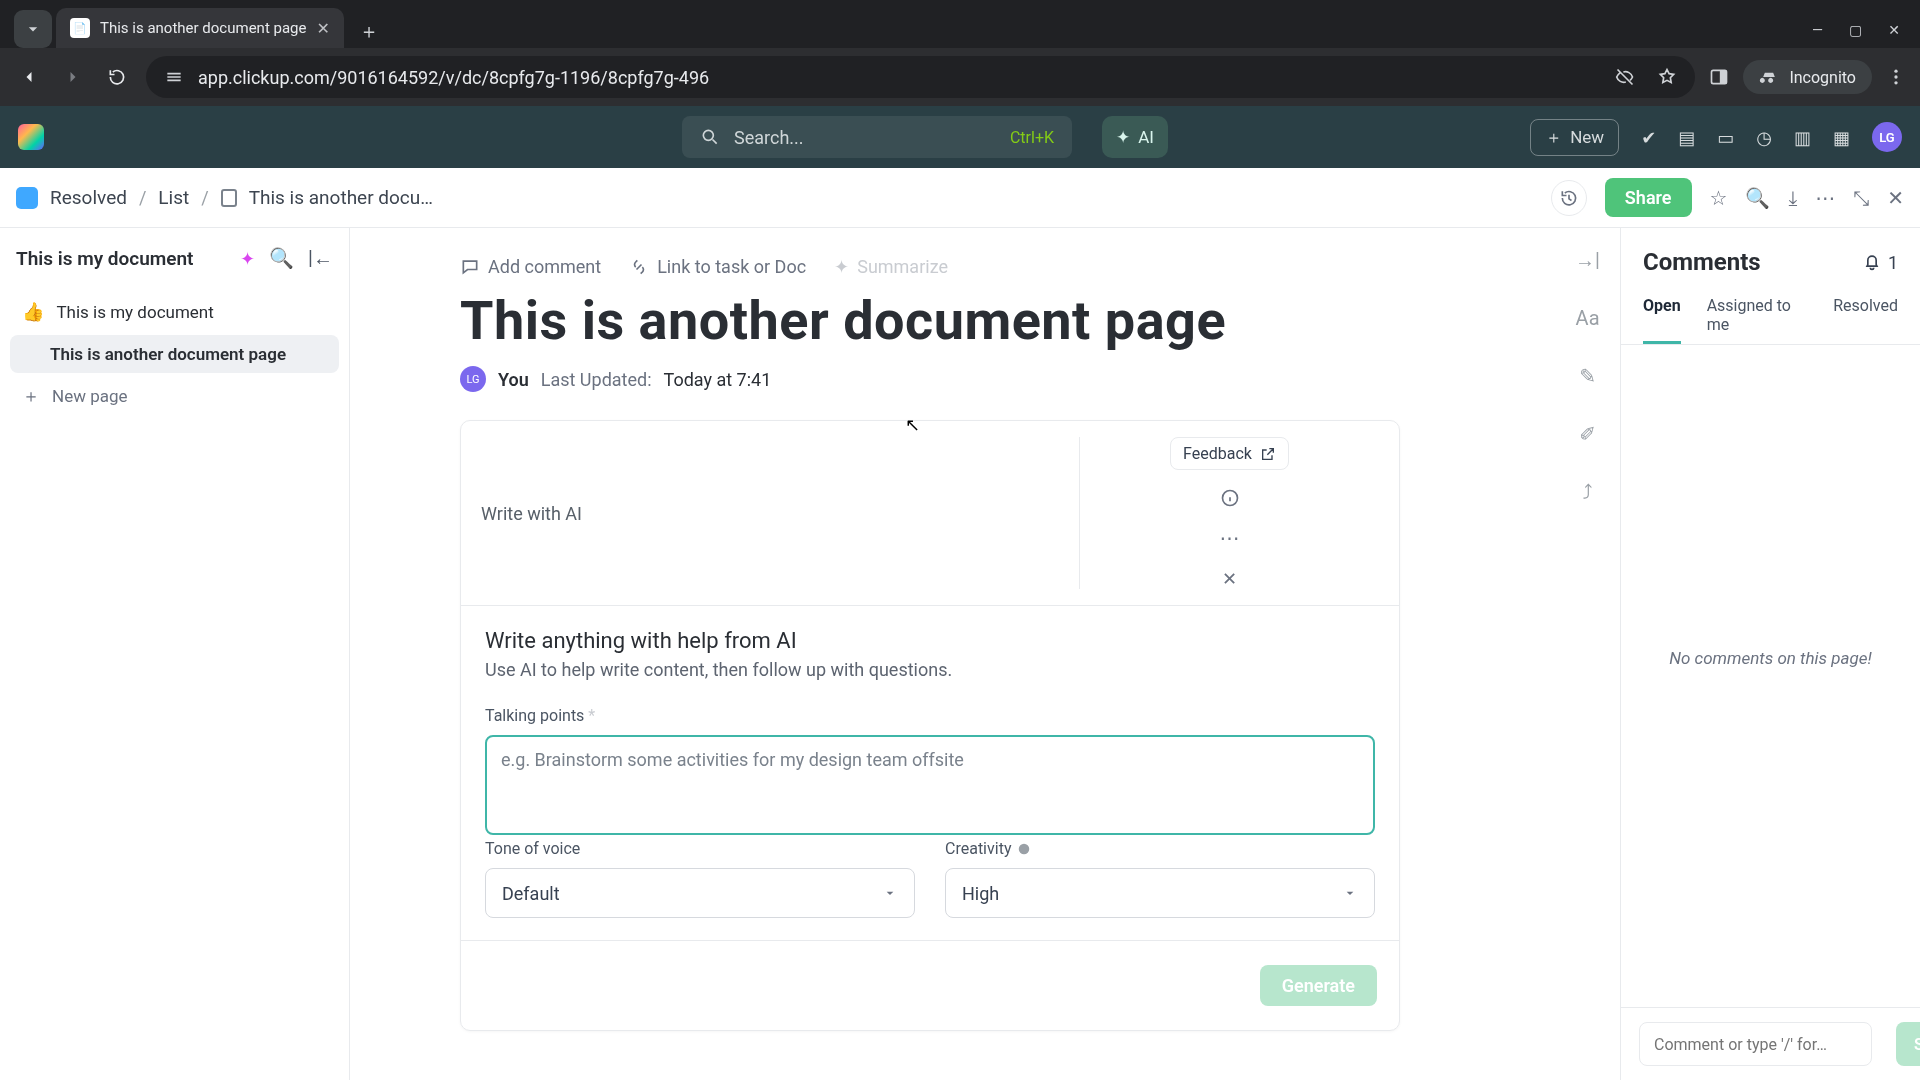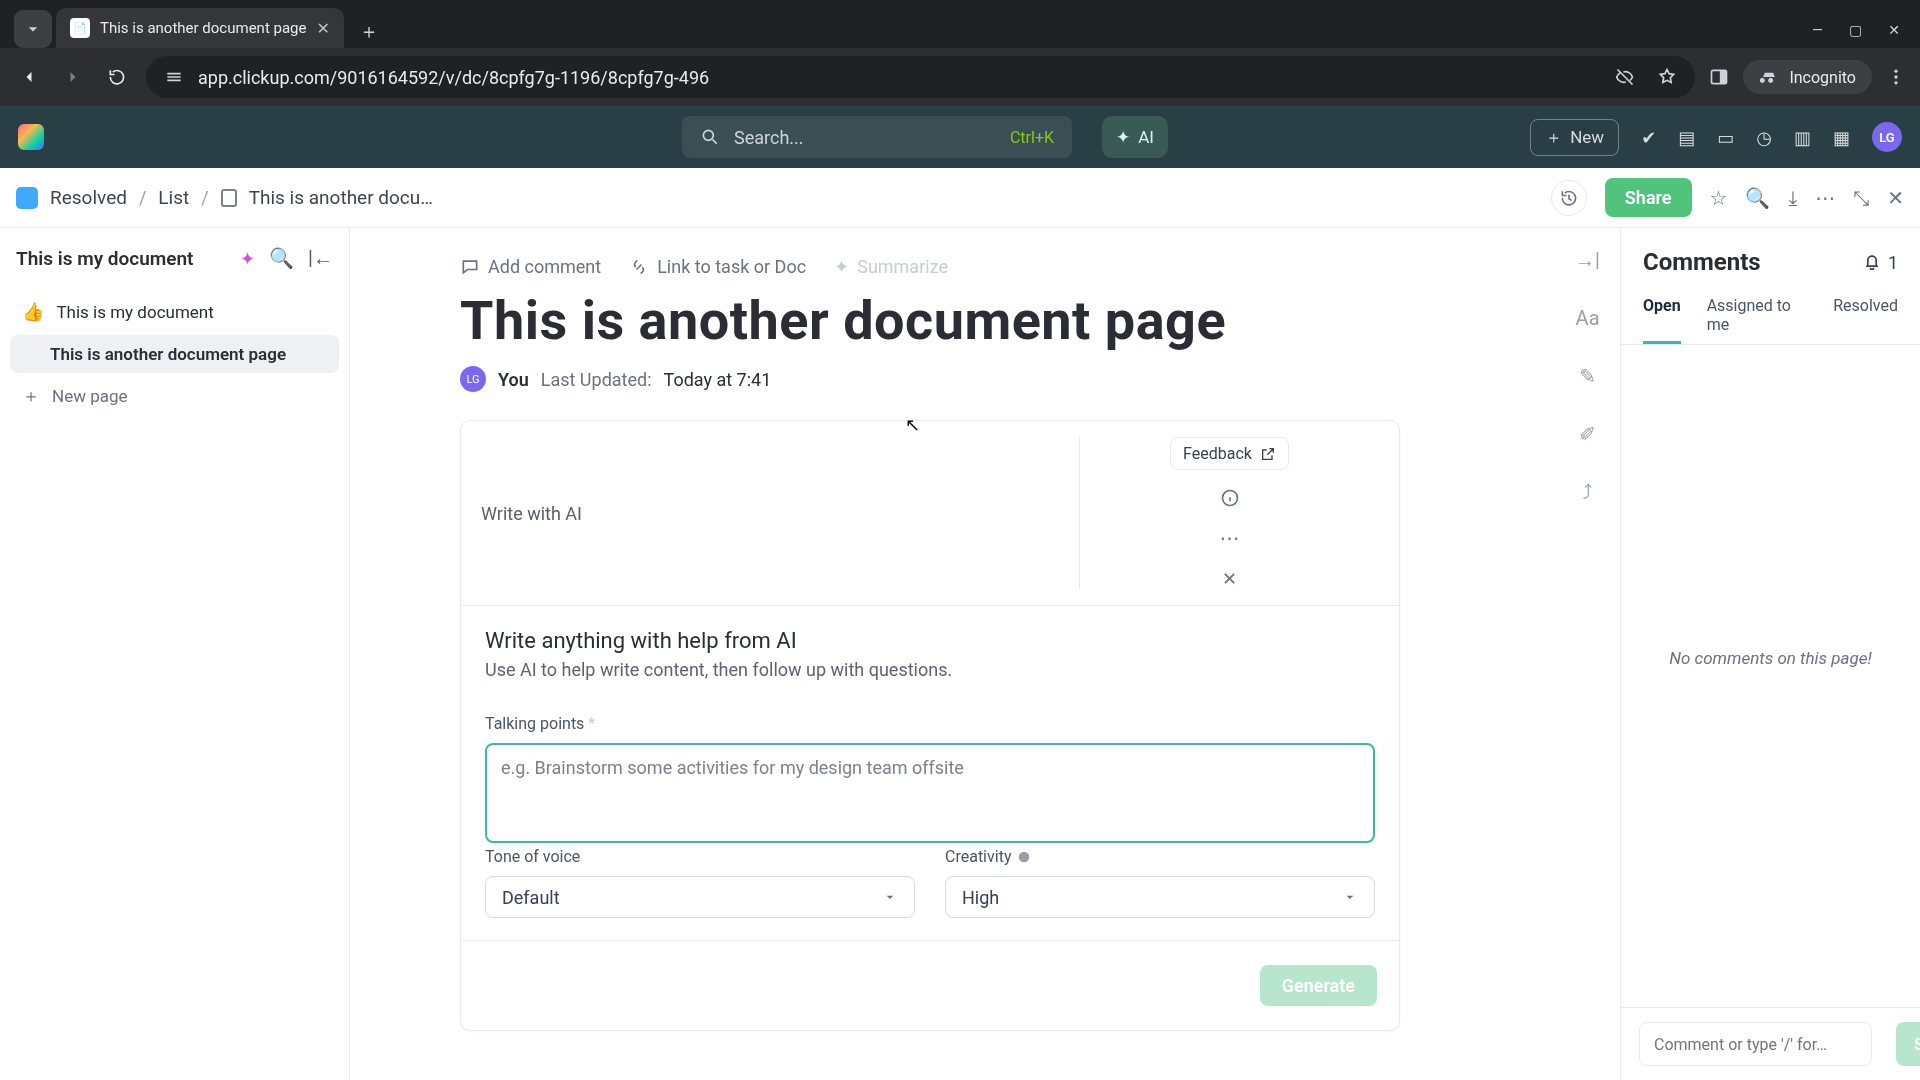--- a/index.html
+++ b/index.html
@@ -84,28 +84,28 @@
   .cursor{position:absolute;left:555px;top:186px;font-size:18px;color:#000;}
 
   .ai-card{margin:28px 0 0 40px;border:1px solid var(--border);border-radius:10px;box-shadow:0 1px 3px rgba(0,0,0,.04);width:940px;}
   .ai-head{display:flex;align-items:center;padding:16px 20px;border-bottom:1px solid var(--border);}
   .ai-head .t{color:#586069;font-size:18px;}
   .ai-head .right{margin-left:auto;display:flex;align-items:center;gap:18px;}
   .fb-pill{border:1px solid var(--border);border-radius:8px;padding:6px 12px;display:flex;align-items:center;gap:8px;font-size:16px;color:#374151;}
   .ai-body{padding:22px 24px;}
   .ai-body h3{font-size:22px;font-weight:400;margin-bottom:6px;}
   .ai-body .sub{color:#5d6470;font-size:18px;}
-  .field-label{margin-top:34px;font-size:16px;color:#4b5563;}
+  .field-label{margin-top:26px;font-size:16px;color:#4b5563;}
   .field-label .req{color:#c9ccd1;}
   .ta{margin-top:10px;width:100%;height:100px;border:2px solid var(--accent-teal);border-radius:8px;padding:12px 14px;font-size:18px;resize:none;outline:none;}
   .ta::placeholder{color:#7a828c;}
   .row2{display:flex;gap:30px;}
   .sel-wrap{flex:1;}
   .sel-label{font-size:16px;color:#4b5563;display:flex;align-items:center;gap:6px;}
-  .sel{margin-top:10px;border:1px solid #d6d9de;border-radius:8px;height:42px;display:flex;align-items:center;padding:0 16px;font-size:18px;justify-content:space-between;color:#374151;}
+  .sel{margin-top:10px;border:1px solid #d6d9de;border-radius:8px;height:50px;display:flex;align-items:center;padding:0 16px;font-size:18px;justify-content:space-between;color:#374151;}
   .ai-foot{border-top:1px solid var(--border);display:flex;justify-content:flex-end;padding:24px 22px;}
   .gen-btn{background:#b7e6cd;color:#fff;font-weight:600;font-size:18px;border-radius:8px;padding:10px 22px;}
 
   .page-rail{position:absolute;right:20px;top:20px;display:flex;flex-direction:column;gap:34px;color:#9aa0a6;font-size:20px;align-items:center;}
 
   .right{width:300px;border-left:1px solid var(--border);display:flex;flex-direction:column;}
   .r-head{display:flex;align-items:center;padding:20px 22px 10px;gap:10px;}
   .r-head h2{font-size:24px;font-weight:700;flex:1;}
   .bell-badge{display:flex;align-items:center;gap:6px;color:#374151;font-size:18px;}
   .r-tabs{display:flex;gap:26px;padding:0 22px;border-bottom:1px solid var(--border);}

